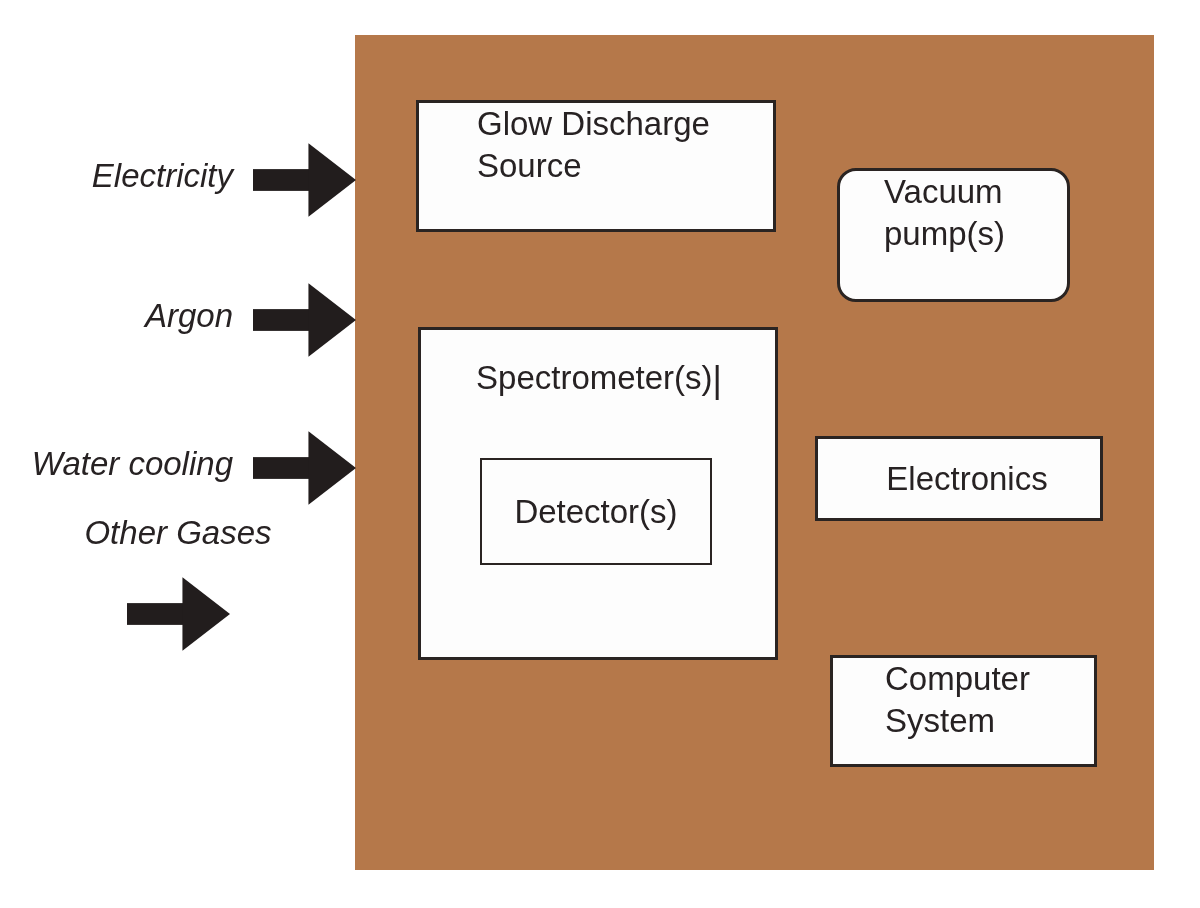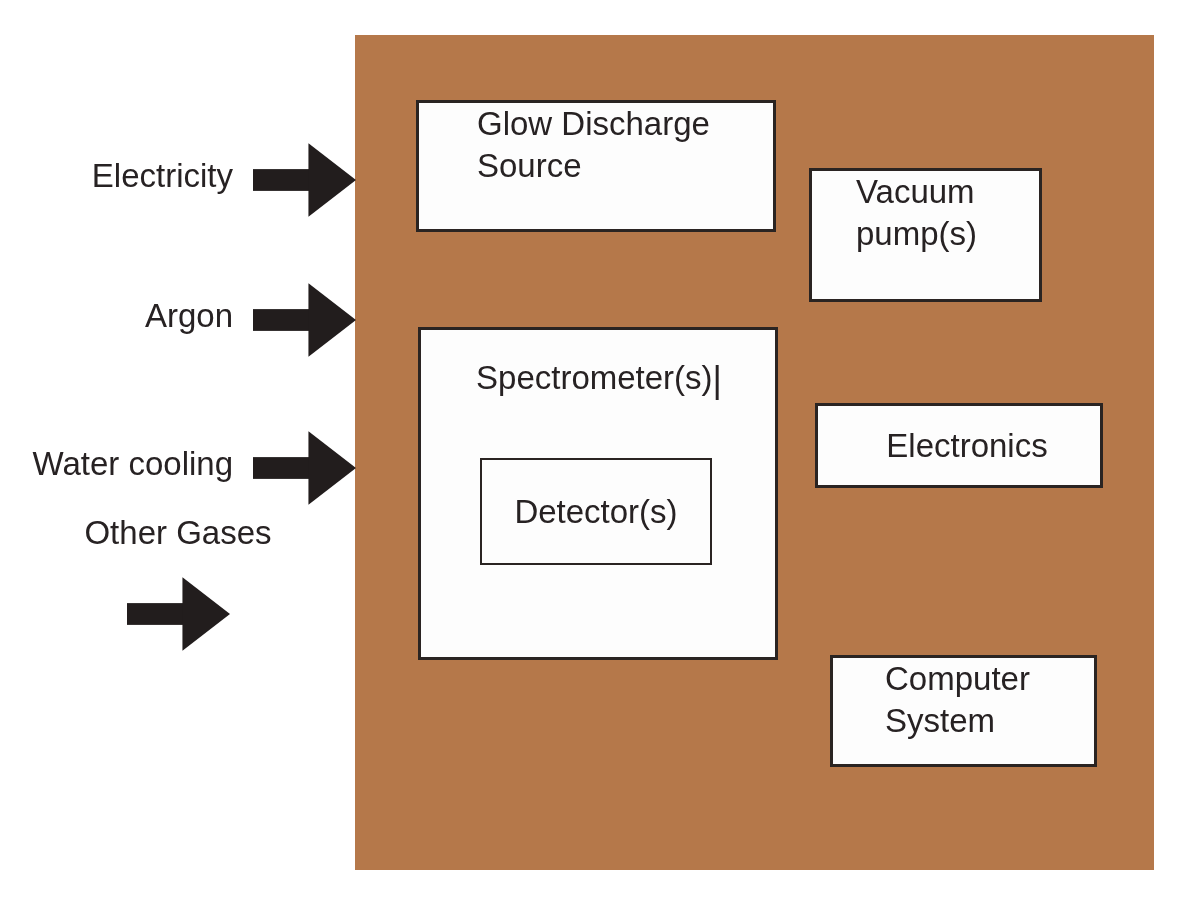--- a/index.html
+++ b/index.html
@@ -67,20 +67,21 @@
   
   .input-row {
     position: absolute;
     left: 0;
     width: 356px;
     height: 80px;
     display: flex;
     align-items: center;
     justify-content: flex-end;
     gap: 20px;
+    font-style: italic;
   }
   .row-0 { top: 140px; }
   .row-1 { top: 280px; }
   .row-2 { top: 428px; }
   .row-3 { top: 572px; flex-direction: column; }
   .row-4 { top: 717px; }
 
   .input-label {
     font-size: 33px;
     color: var(--text, #272223);
@@ -107,26 +108,26 @@
     </div>
 
     <div class="box box-spectro" style="left:63px; top:245px;margin-top:47px;">
       <span>Spectrometer(s)</span><span class="caret">|</span>
     </div>
 
     <div class="box box-detector center" style="left:125px; top:423px;">
       <span>Detector(s)</span>
     </div>
 
-    <div class="box box-vacuum col" style="left:454px; top:133px;">
+    <div class="box box-vacuum col" style="left:482px; top:133px;border-radius:19px;">
       <span>Vacuum</span>
       <span>pump(s)</span>
     </div>
 
-    <div class="box box-electronics center" style="left:460px; top:368px;padding-left:16px;">
+    <div class="box box-electronics center" style="left:460px; top:401px;padding-left:16px;">
       <span>Electronics</span>
     </div>
 
     <div class="box box-computer col" style="left:475px; top:620px;">
       <span>Computer</span>
       <span>System</span>
     </div>
 
   </div>
 

